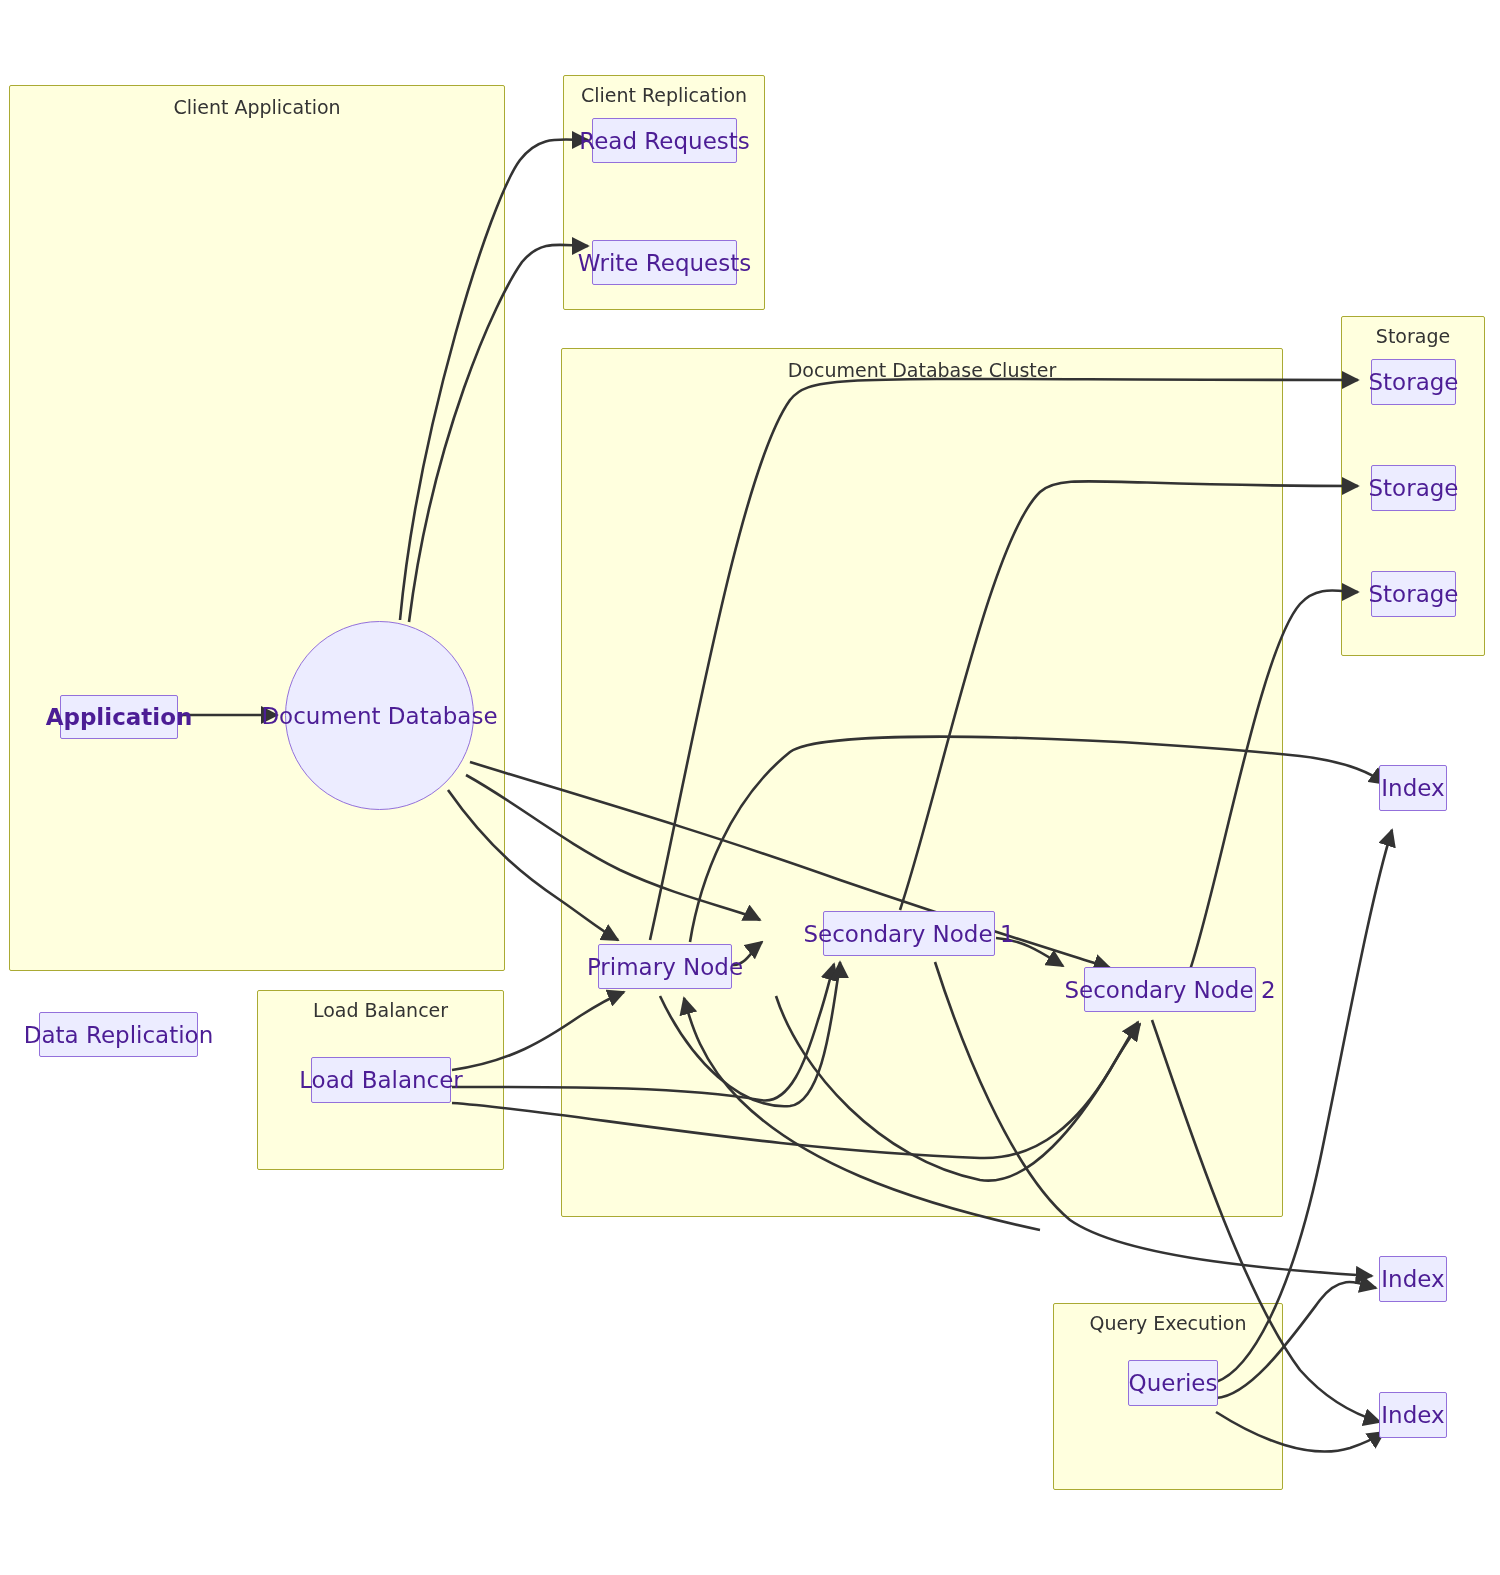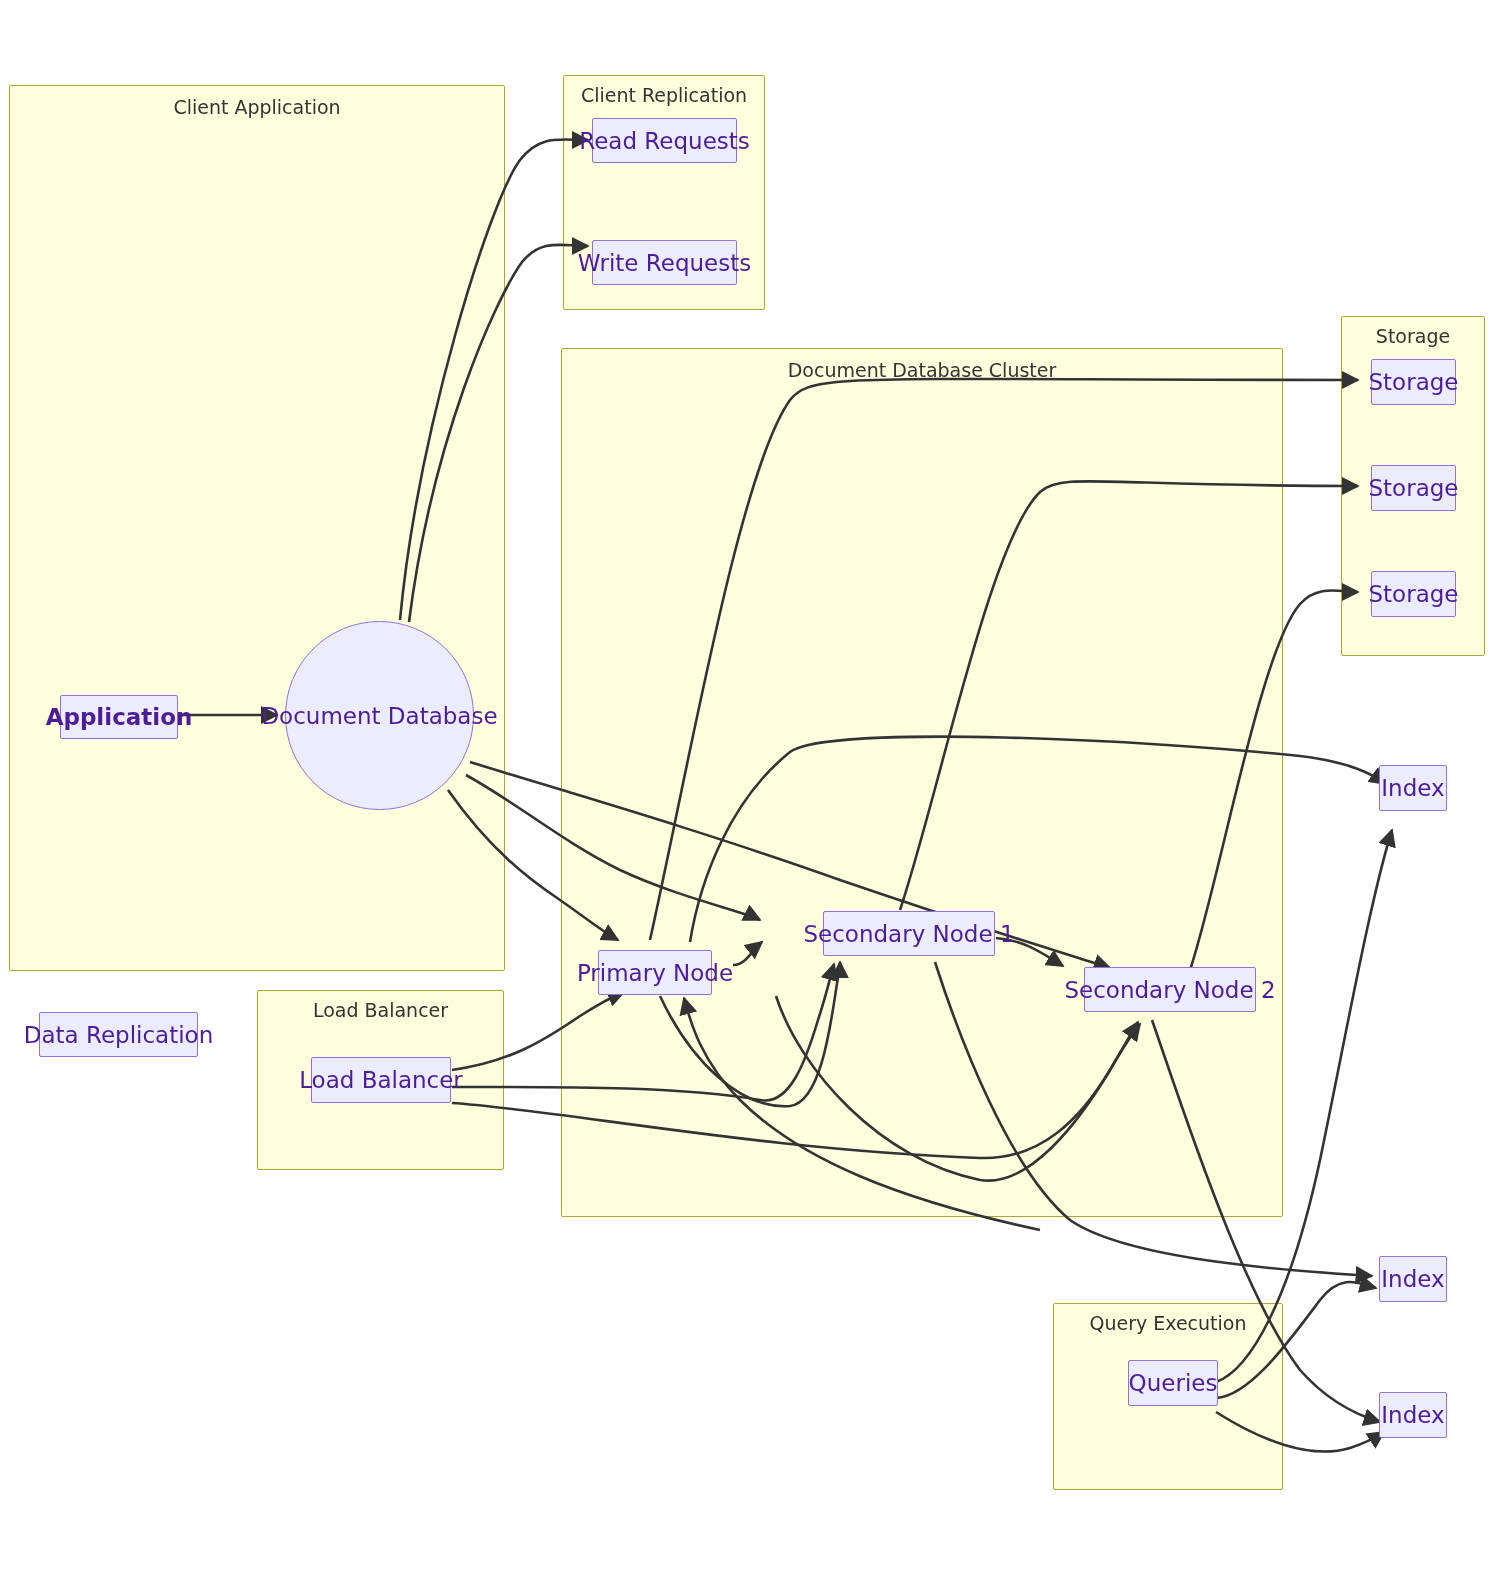--- a/index.html
+++ b/index.html
@@ -155,21 +155,21 @@
   </div>
 
   <div class="node" style="left:592px; top:118px; width:145px; height:45px;">
     <span>Read Requests</span>
   </div>
 
   <div class="node" style="left:592px; top:224px; width:145px; height:45px;margin-top:16px;">
     <span>Write Requests</span>
   </div>
 
-  <div class="node" style="left:598px; top:944px; width:114px; height:45px;margin-top:6px;">
+  <div class="node" style="left:598px; top:944px; width:134px; height:45px;">
     <span>Primary Node</span>
   </div>
 
   <div class="node" style="left:823px; top:911px; width:172px; height:45px;">
     <span>Secondary Node 1</span>
   </div>
 
   <div class="node" style="left:1084px; top:967px; width:172px; height:45px;">
     <span>Secondary Node 2</span>
   </div>

